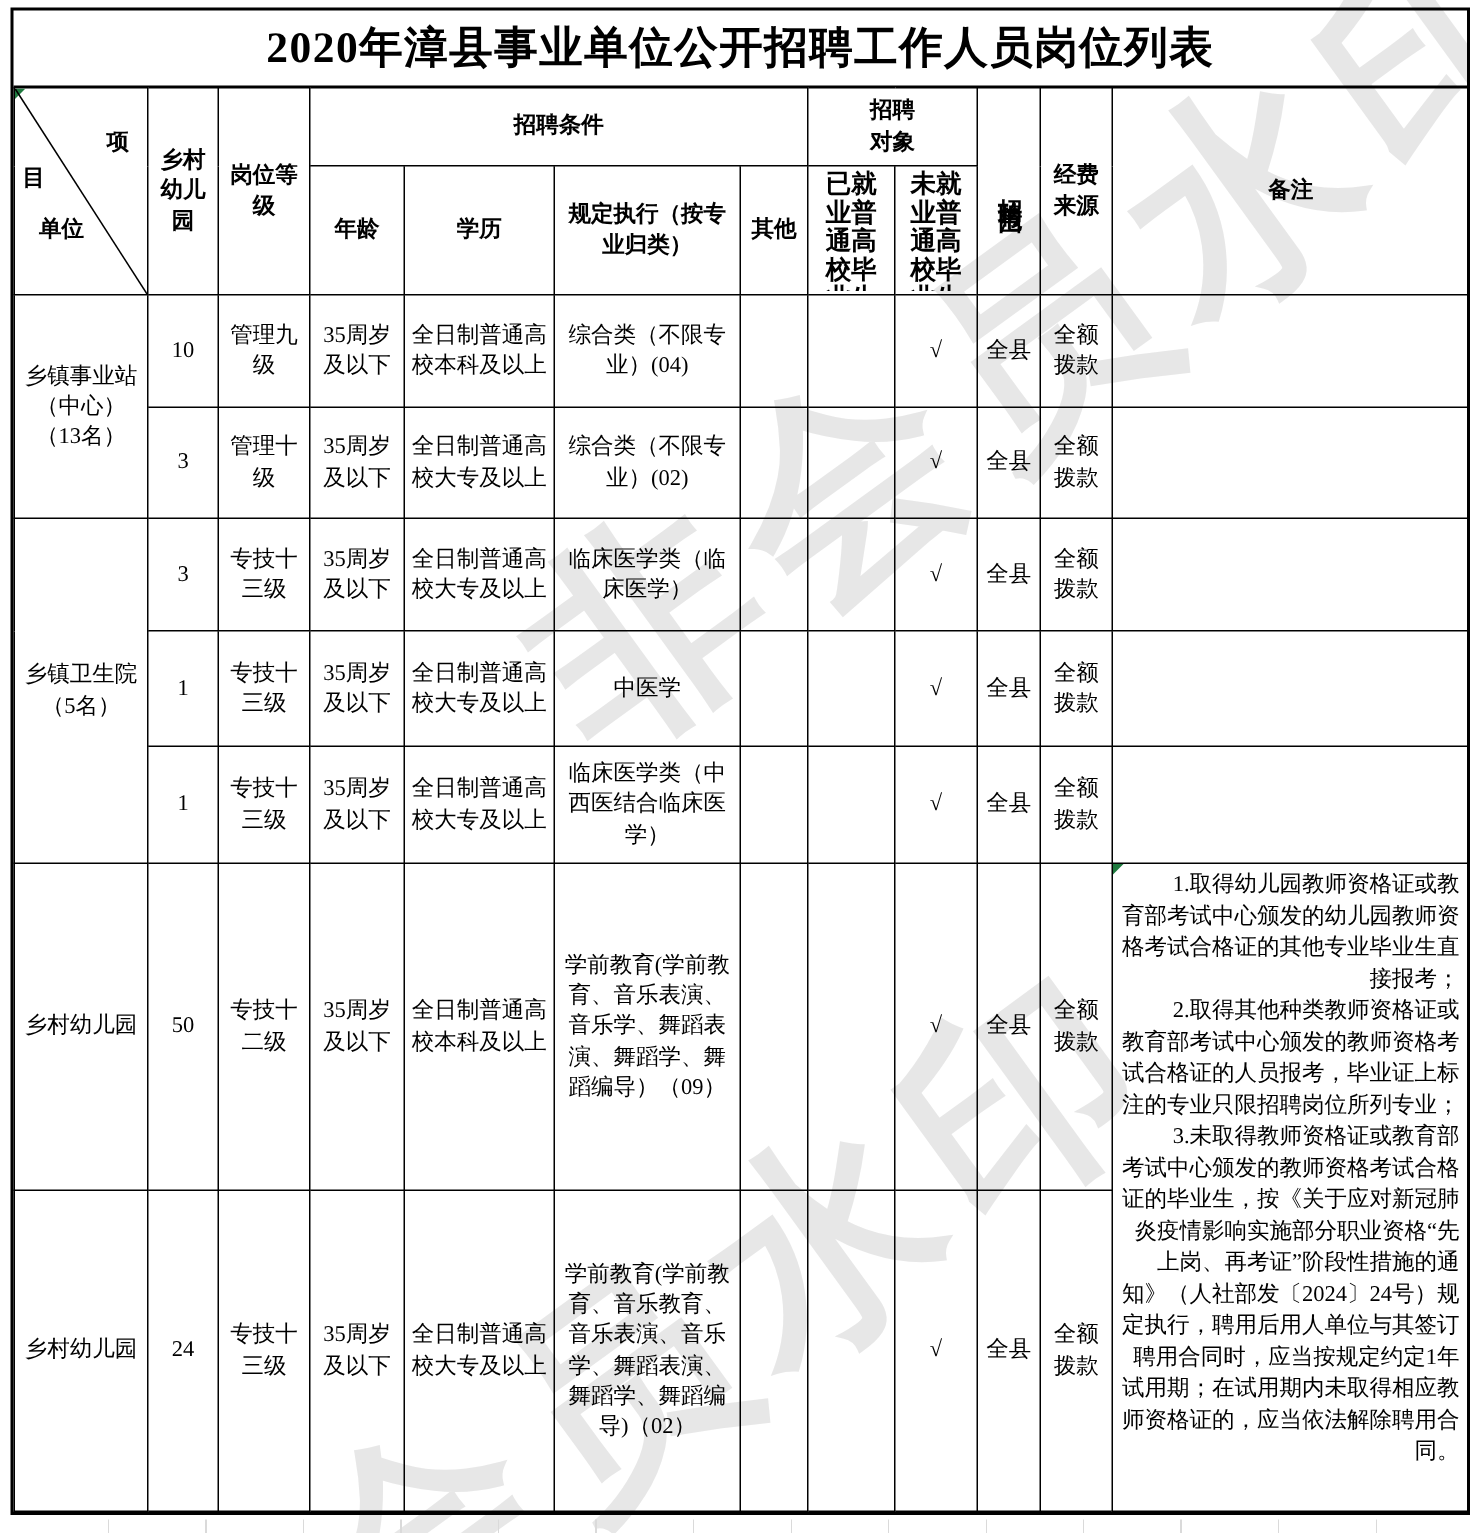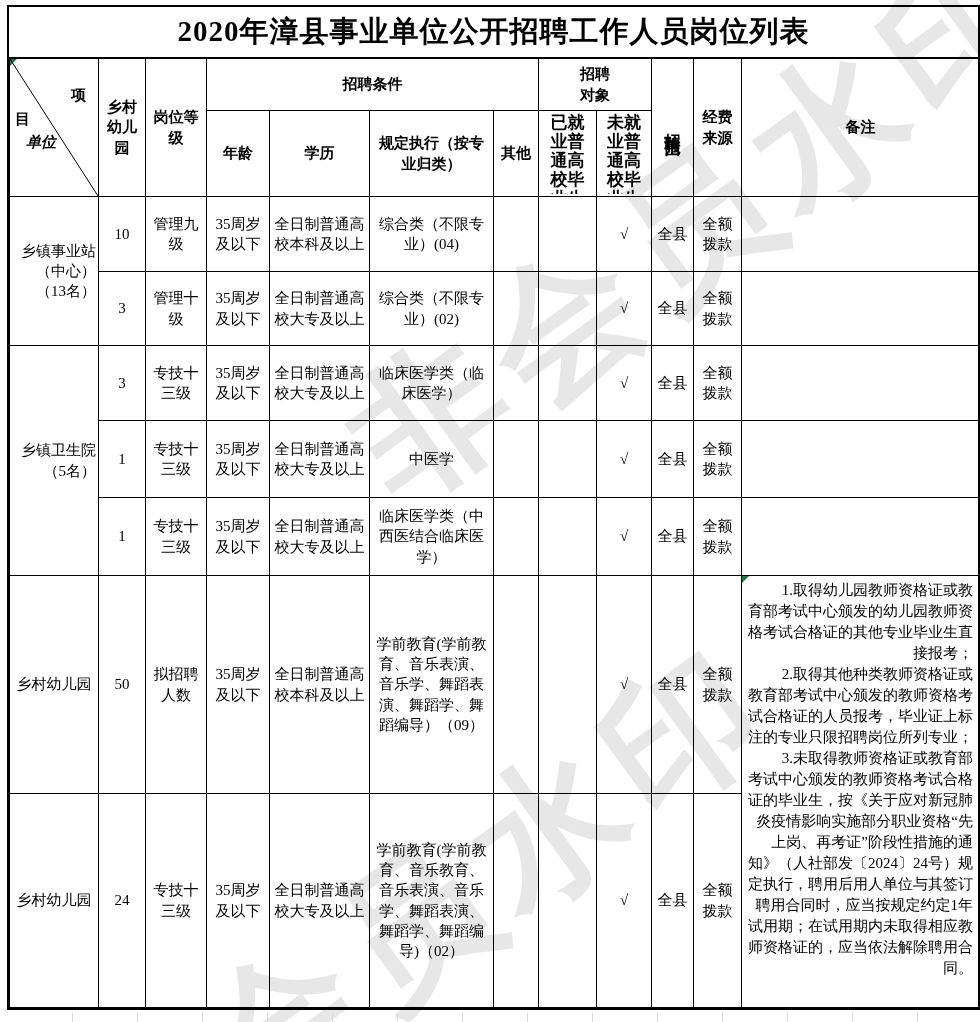--- a/index.html
+++ b/index.html
@@ -32,34 +32,34 @@
     width:100%;border-collapse:collapse;table-layout:fixed;
     background:transparent;
   }
   th,td{
     border:1px solid #000;background:transparent;
     text-align:center;vertical-align:middle;
     font-size:15px;line-height:1.35;padding:1px 2px;
     word-break:break-all;overflow:hidden;
   }
   th{font-weight:bold;}
-  .pre{white-space:pre-line;text-align:right;}
+  .pre{white-space:pre-line;}
   .clipcell{vertical-align:top;padding:2px 6px;}
   .clipbox{height:81px;overflow:hidden;font-size:17px;line-height:19px;font-weight:bold;}
   .w2{display:inline-block;width:2.3em;}
   .vert{
     writing-mode:vertical-lr;text-orientation:upright;
     display:inline-block;line-height:1;letter-spacing:3px;font-size:16px;
   }
   .corner{position:relative;padding:0;}
   .corner svg{position:absolute;left:0;top:0;}
   .corner .lbl{position:absolute;font-size:15px;font-weight:bold;}
   .corner .lbl-top{right:12px;top:26px;}
   .corner .lbl-mid{left:5px;top:50px;}
-  .corner .lbl-bottom{left:16px;top:73px;font-style:italic;}
+  .corner .lbl-bottom{left:16px;top:84px;}
   .remark-note{
     position:relative;text-align:right;vertical-align:top;padding:4px 6px 4px 4px;
   }
   .remark-note p{margin:0;text-indent:2em;font-size:15px;line-height:21px;}
   .gtri{
     position:absolute;left:0;top:0;width:0;height:0;
     border-top:7px solid #1f7a3f;border-right:7px solid transparent;
   }
   .check{font-size:15px;}
   
@@ -192,21 +192,21 @@
         <td></td>
         <td></td>
         <td class="check">√</td>
         <td>全县</td>
         <td>全额拨款</td>
         <td></td>
       </tr>
       <tr style="height:218px;">
         <td>乡村幼儿园</td>
         <td>50</td>
-        <td>拟招聘人数</td>
+        <td>专技十二级</td>
         <td>35周岁及以下</td>
         <td>全日制普通高校本科及以上</td>
         <td>学前教育(学前教育、音乐表演、音乐学、舞蹈表演、舞蹈学、舞蹈编导）（09）</td>
         <td></td>
         <td></td>
         <td class="check">√</td>
         <td>全县</td>
         <td>全额拨款</td>
         <td class="remark-note" rowspan="2">
           <span class="gtri"></span>

